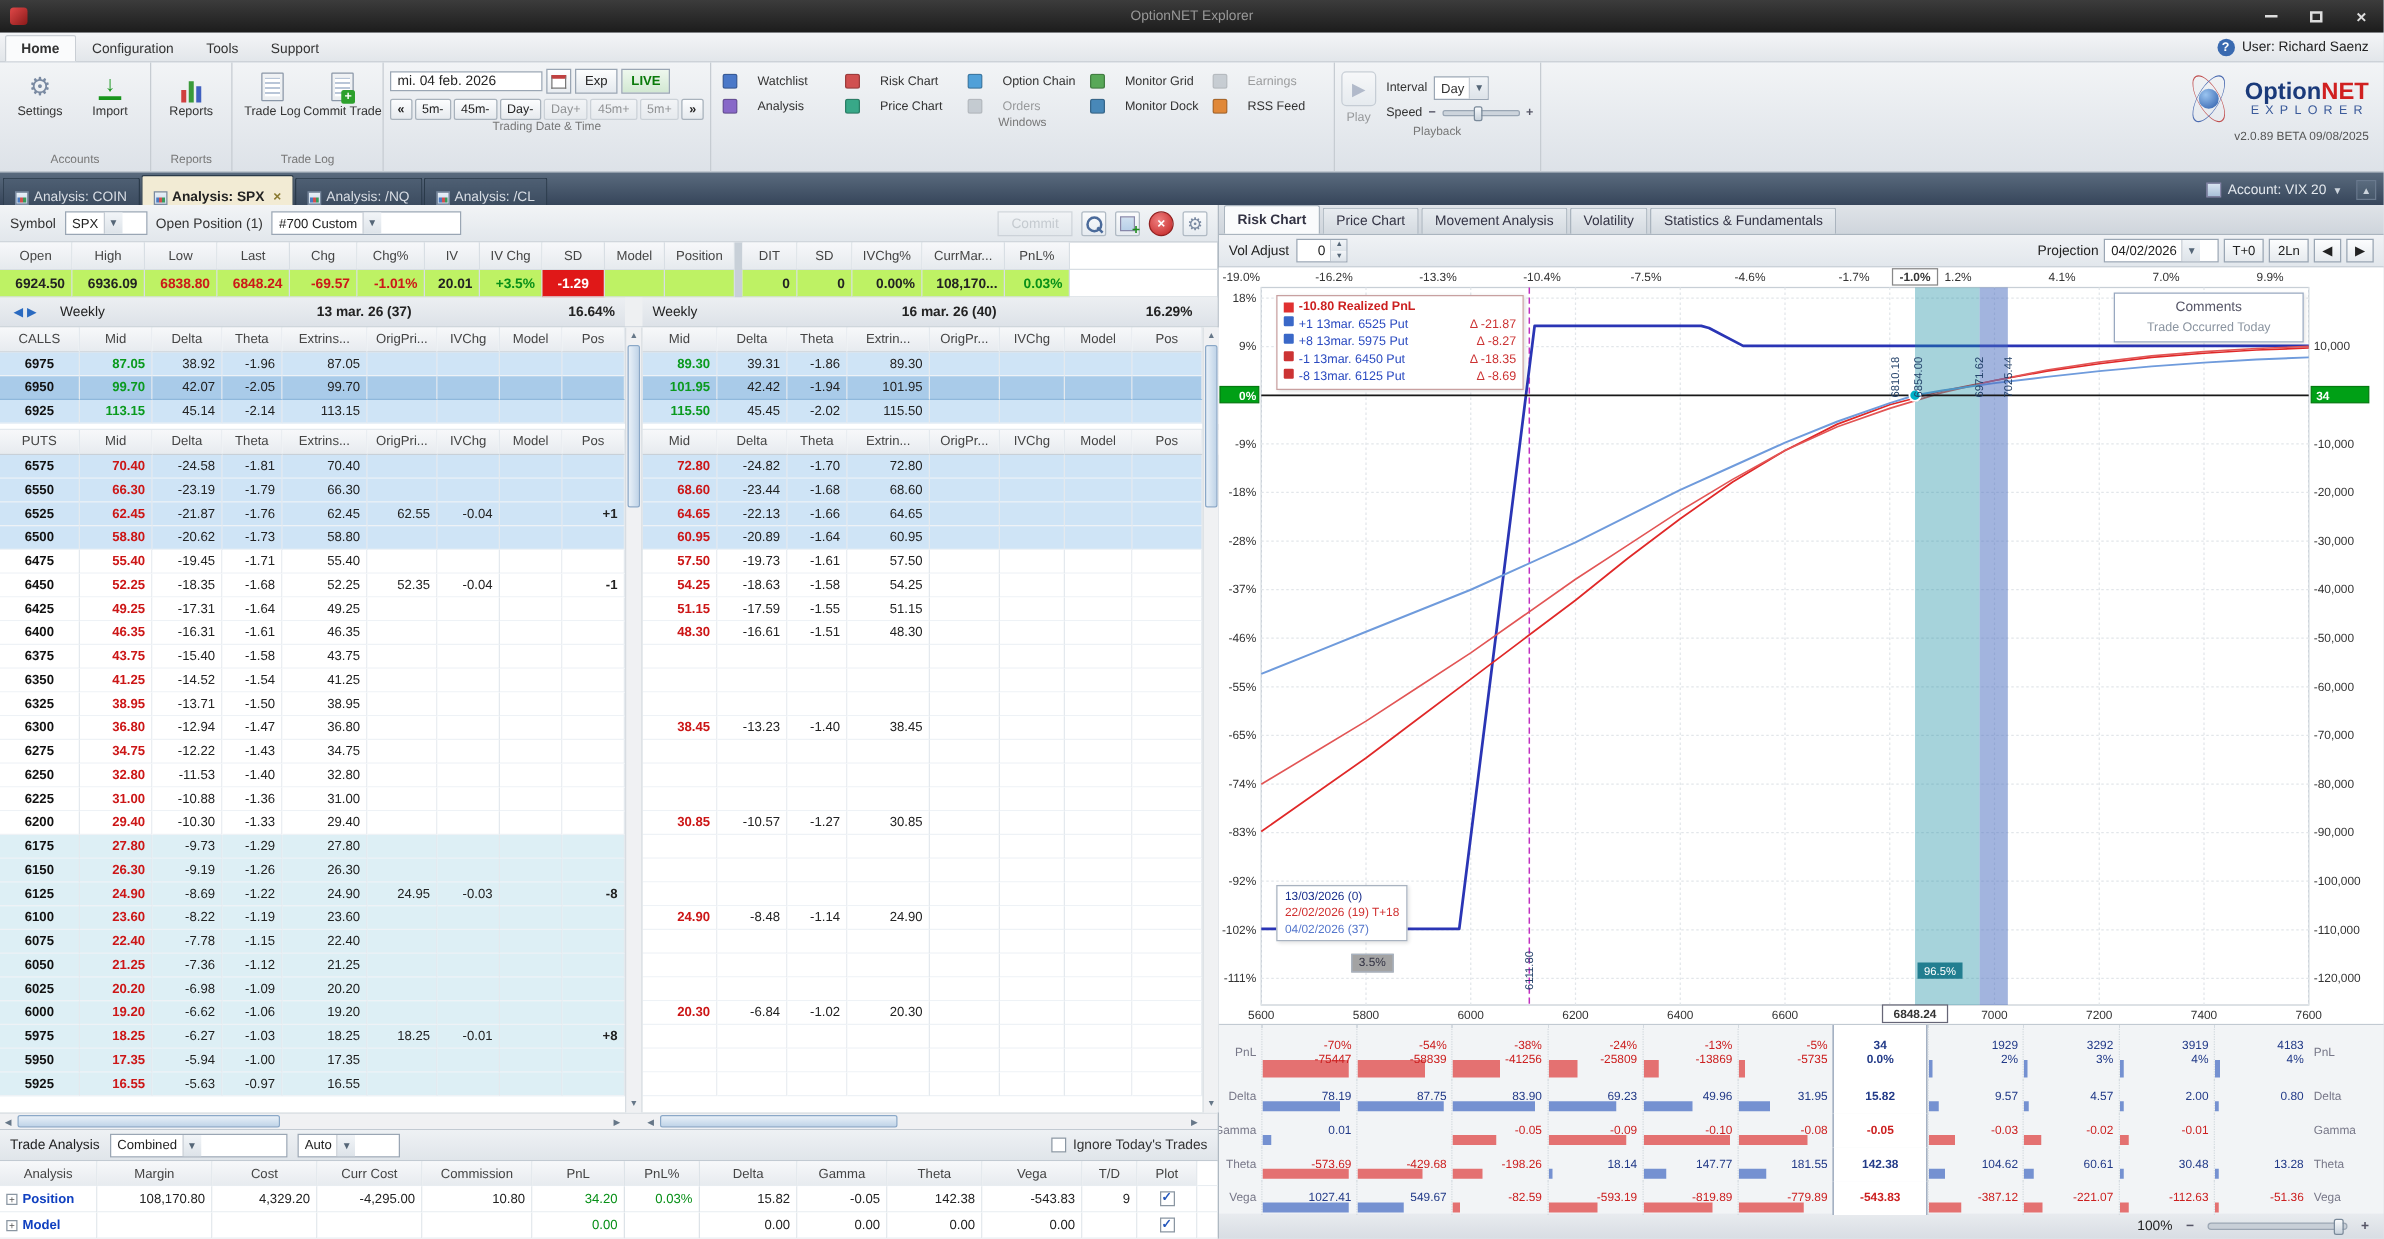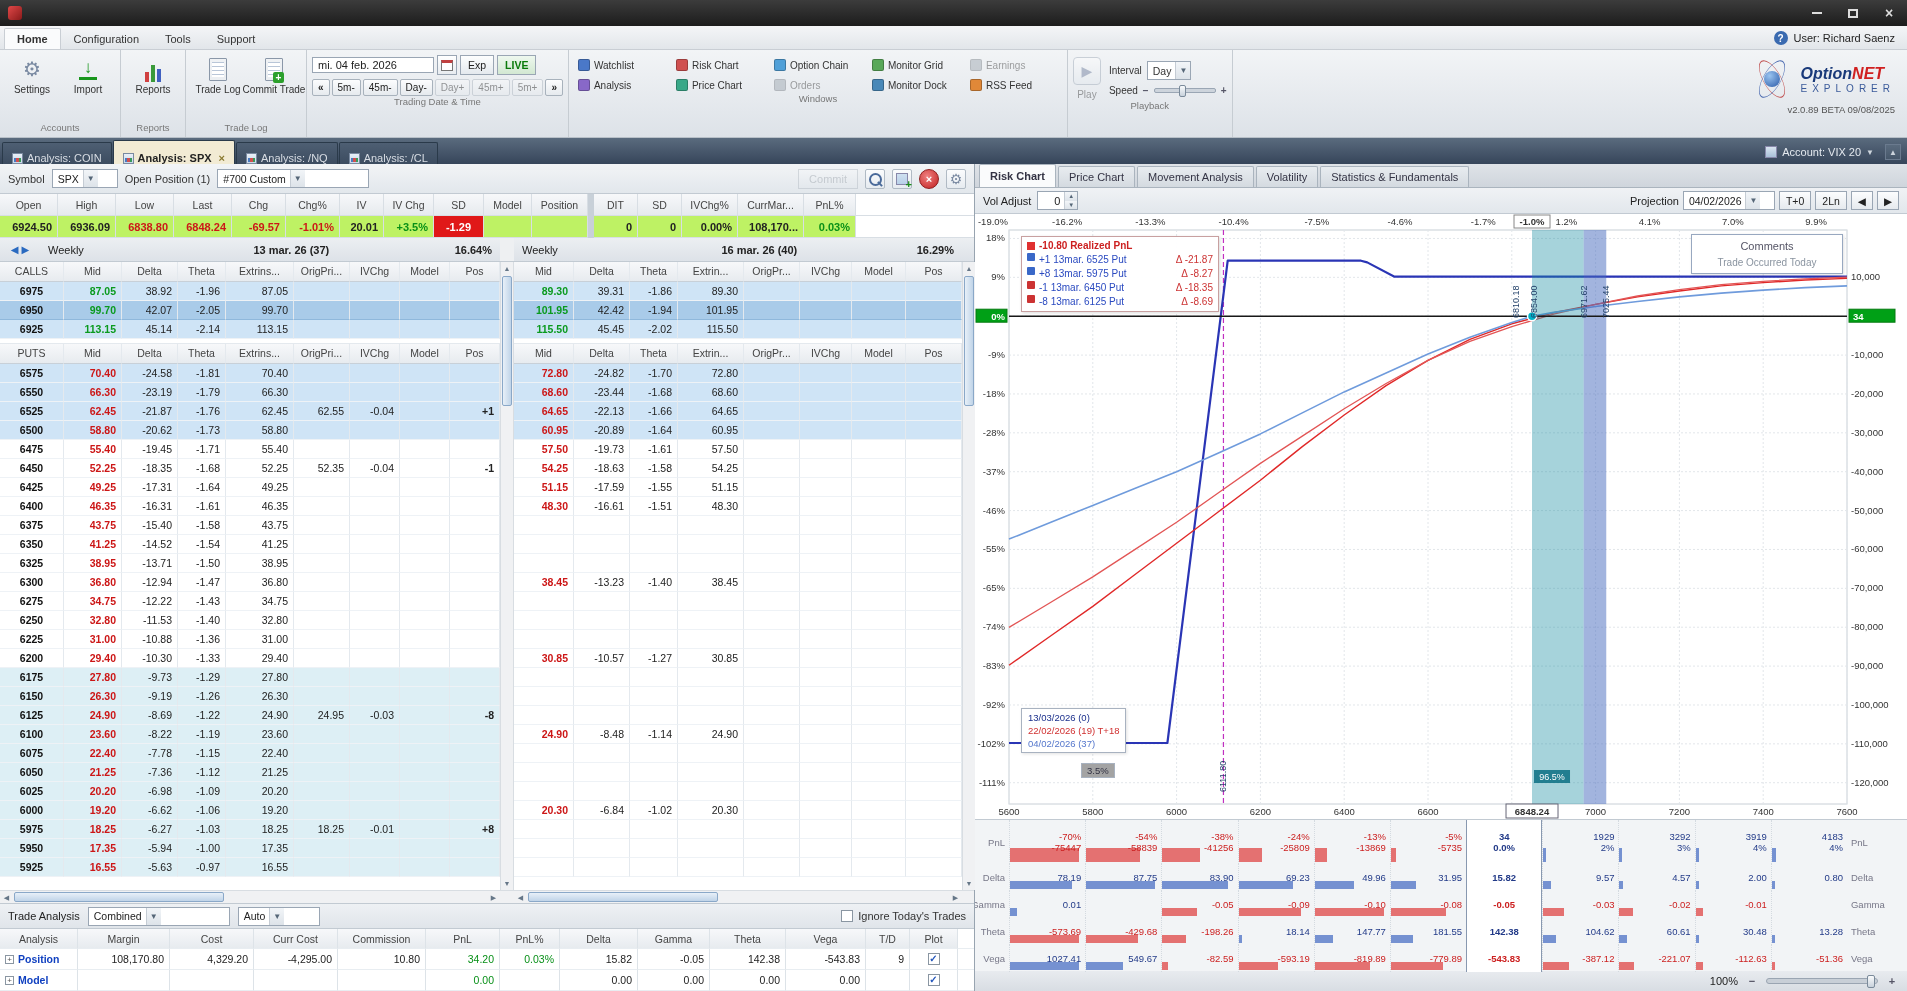--- a/index.html
+++ b/index.html
@@ -48,21 +48,21 @@
 .cal-btn{width:20px;height:20px;border:1px solid #9aa6b4;background:linear-gradient(#fff,#e8ecf0);display:flex;align-items:center;justify-content:center}
 .cal-ic{width:12px;height:11px;border:1px solid #777;border-top:3px solid #c04040;background:#fff}
 .chipbtn{height:20px;padding:0 7px;border:1px solid #9aa6b4;background:linear-gradient(#fdfefe,#e4e9ee);display:flex;align-items:center;font-size:10.5px}
 .chipbtn.live{font-weight:bold;color:#0a7a0a;background:linear-gradient(#eef8ee,#d2e8d2)}
 #td-nav{display:flex;gap:2px;align-items:center}
 .navbtn{height:17px;padding:0 5px;border:1px solid #a8b2bc;background:linear-gradient(#fcfdfe,#e6eaee);font-size:10px;display:flex;align-items:center;border-radius:2px;white-space:nowrap}
 .navbtn.arr{font-weight:bold}
 .disabled{opacity:.45}
 .win-col{display:flex;flex-direction:column;gap:4px;justify-content:center;padding-top:4px}
 .win-row{display:flex;gap:2px}
-.win-item{display:flex;align-items:center;gap:4px;padding:2px 4px;width:96px}
+.win-item{display:flex;align-items:center;gap:16px;padding:2px 4px;width:96px}
 .wic{width:12px;height:12px;border-radius:2px;border:1px solid rgba(0,0,0,.25);flex:none}
 .ic-watchlist{background:#4a78c8}.ic-riskchart{background:#d05050}.ic-optionchain{background:#50a0d8}
 .ic-monitorgrid{background:#58a858}.ic-earnings{background:#98a2ac}.ic-analysis{background:#8868c8}
 .ic-pricechart{background:#38a888}.ic-orders{background:#98a2ac}.ic-monitordock{background:#4888b8}.ic-rssfeed{background:#e08838}
 .wil{font-size:10px;color:#333;white-space:nowrap}
 .pb-body{display:flex;align-items:center;gap:8px;padding-top:4px}
 .playbtn{display:flex;flex-direction:column;align-items:center;gap:2px}
 .play-ic{width:28px;height:28px;border:1px solid #9aa6b4;border-radius:4px;background:linear-gradient(#fff,#e2e8ee);color:#6a7a9a;font-size:14px;display:flex;align-items:center;justify-content:center}
 .pb-col{display:flex;flex-direction:column;gap:5px}
 .pb-row{display:flex;align-items:center;gap:5px;font-size:10px;color:#333}
@@ -70,21 +70,21 @@
 .combo .car{color:#567;font-size:8px;border-left:1px solid #c5ccd4;padding:0 3px;height:100%;display:flex;align-items:center;background:linear-gradient(#f2f5f8,#dde3e9)}
 .slider{width:62px;height:5px;background:#cdd4dc;border:1px solid #9aa6b4;border-radius:2px;position:relative}
 .sl-thumb{position:absolute;left:40%;top:-4px;width:7px;height:12px;background:linear-gradient(#f8fafc,#c8d2dc);border:1px solid #7a8a9a;border-radius:2px}
 .spdbtn{color:#556;font-weight:bold;font-size:10px}
 .logo-wrap{margin-left:auto;display:flex;flex-direction:column;align-items:flex-end;padding:8px 12px 2px;border-right:none}
 .logo{display:flex;align-items:center;gap:8px}
 .atom{position:relative;width:42px;height:42px}
 .nucleus{position:absolute;left:13px;top:13px;width:16px;height:16px;border-radius:50%;background:radial-gradient(circle at 35% 30%,#9ac4f0,#2a5aa8)}
 .orbit{position:absolute;inset:0;border:1.5px solid #c05050;border-radius:50%;transform:rotate(60deg) scaleY(.42)}
 .orbit.o2{border-color:#4a6ab0;transform:rotate(-60deg) scaleY(.42)}
-.lt1{font-size:16px;font-style:italic;font-weight:bold;color:#1a3a7a;line-height:18px}
+.lt1{font-size:19px;font-weight:bold;color:#1a3a7a;line-height:18px}
 .lt1 .red{color:#d02020}
 .lt2{font-size:10px;letter-spacing:5px;color:#3a5a9a;text-align:right}
 .version{font-size:9.5px;color:#555;margin-top:4px}
 
 
 .doctabs{height:26px;background:linear-gradient(#5a6b7e,#36455a);display:flex;align-items:flex-end;padding:0 2px}
 #doc-tabs{display:flex;align-items:flex-end}
 .dtab{height:22px;display:flex;align-items:flex-end;gap:4px;padding:0 9px;color:#d8dde4;font-size:11px;border:1px solid #2a3a4a;border-bottom:none;background:linear-gradient(#4e5f73,#3c4c60);margin-right:1px;border-radius:2px 2px 0 0}
 .dtab.active{background:#f2ebd4;color:#222;font-weight:bold;height:24px}
 .dticon{width:11px;height:11px;background:linear-gradient(#e8f0f8,#c8d8ea);border:1px solid #7a8aa0;position:relative;flex:none}
@@ -235,20 +235,21 @@
 .zoomrow{height:20px;display:flex;align-items:center;justify-content:flex-end;gap:7px;padding:0 8px;background:linear-gradient(#e8ebef,#d8dde3)}
 .ztrack{width:112px;height:6px;background:#c8cfd7;border:1px solid #9aa5b2;border-radius:3px;position:relative}
 .zthumb{position:absolute;right:2px;top:-4px;width:8px;height:13px;background:linear-gradient(#fafbfc,#c8d2dc);border:1px solid #7a8a9a;border-radius:2px}
 .zbtn{width:14px;text-align:center;color:#556;font-weight:bold}
 </style>
 </head>
 <body>
 
 <div class="titlebar">
   <div class="app-icon"></div>
+  <div class="title-text">OptionNET Explorer</div>
   <div class="win-btns">
     <div class="win-btn">
         <span class="wb-min"></span>
       </div>
     <div class="win-btn">
         <span class="wb-max"></span>
       </div>
     <div class="win-btn">
         <span class="wb-close">×</span>
       </div>

